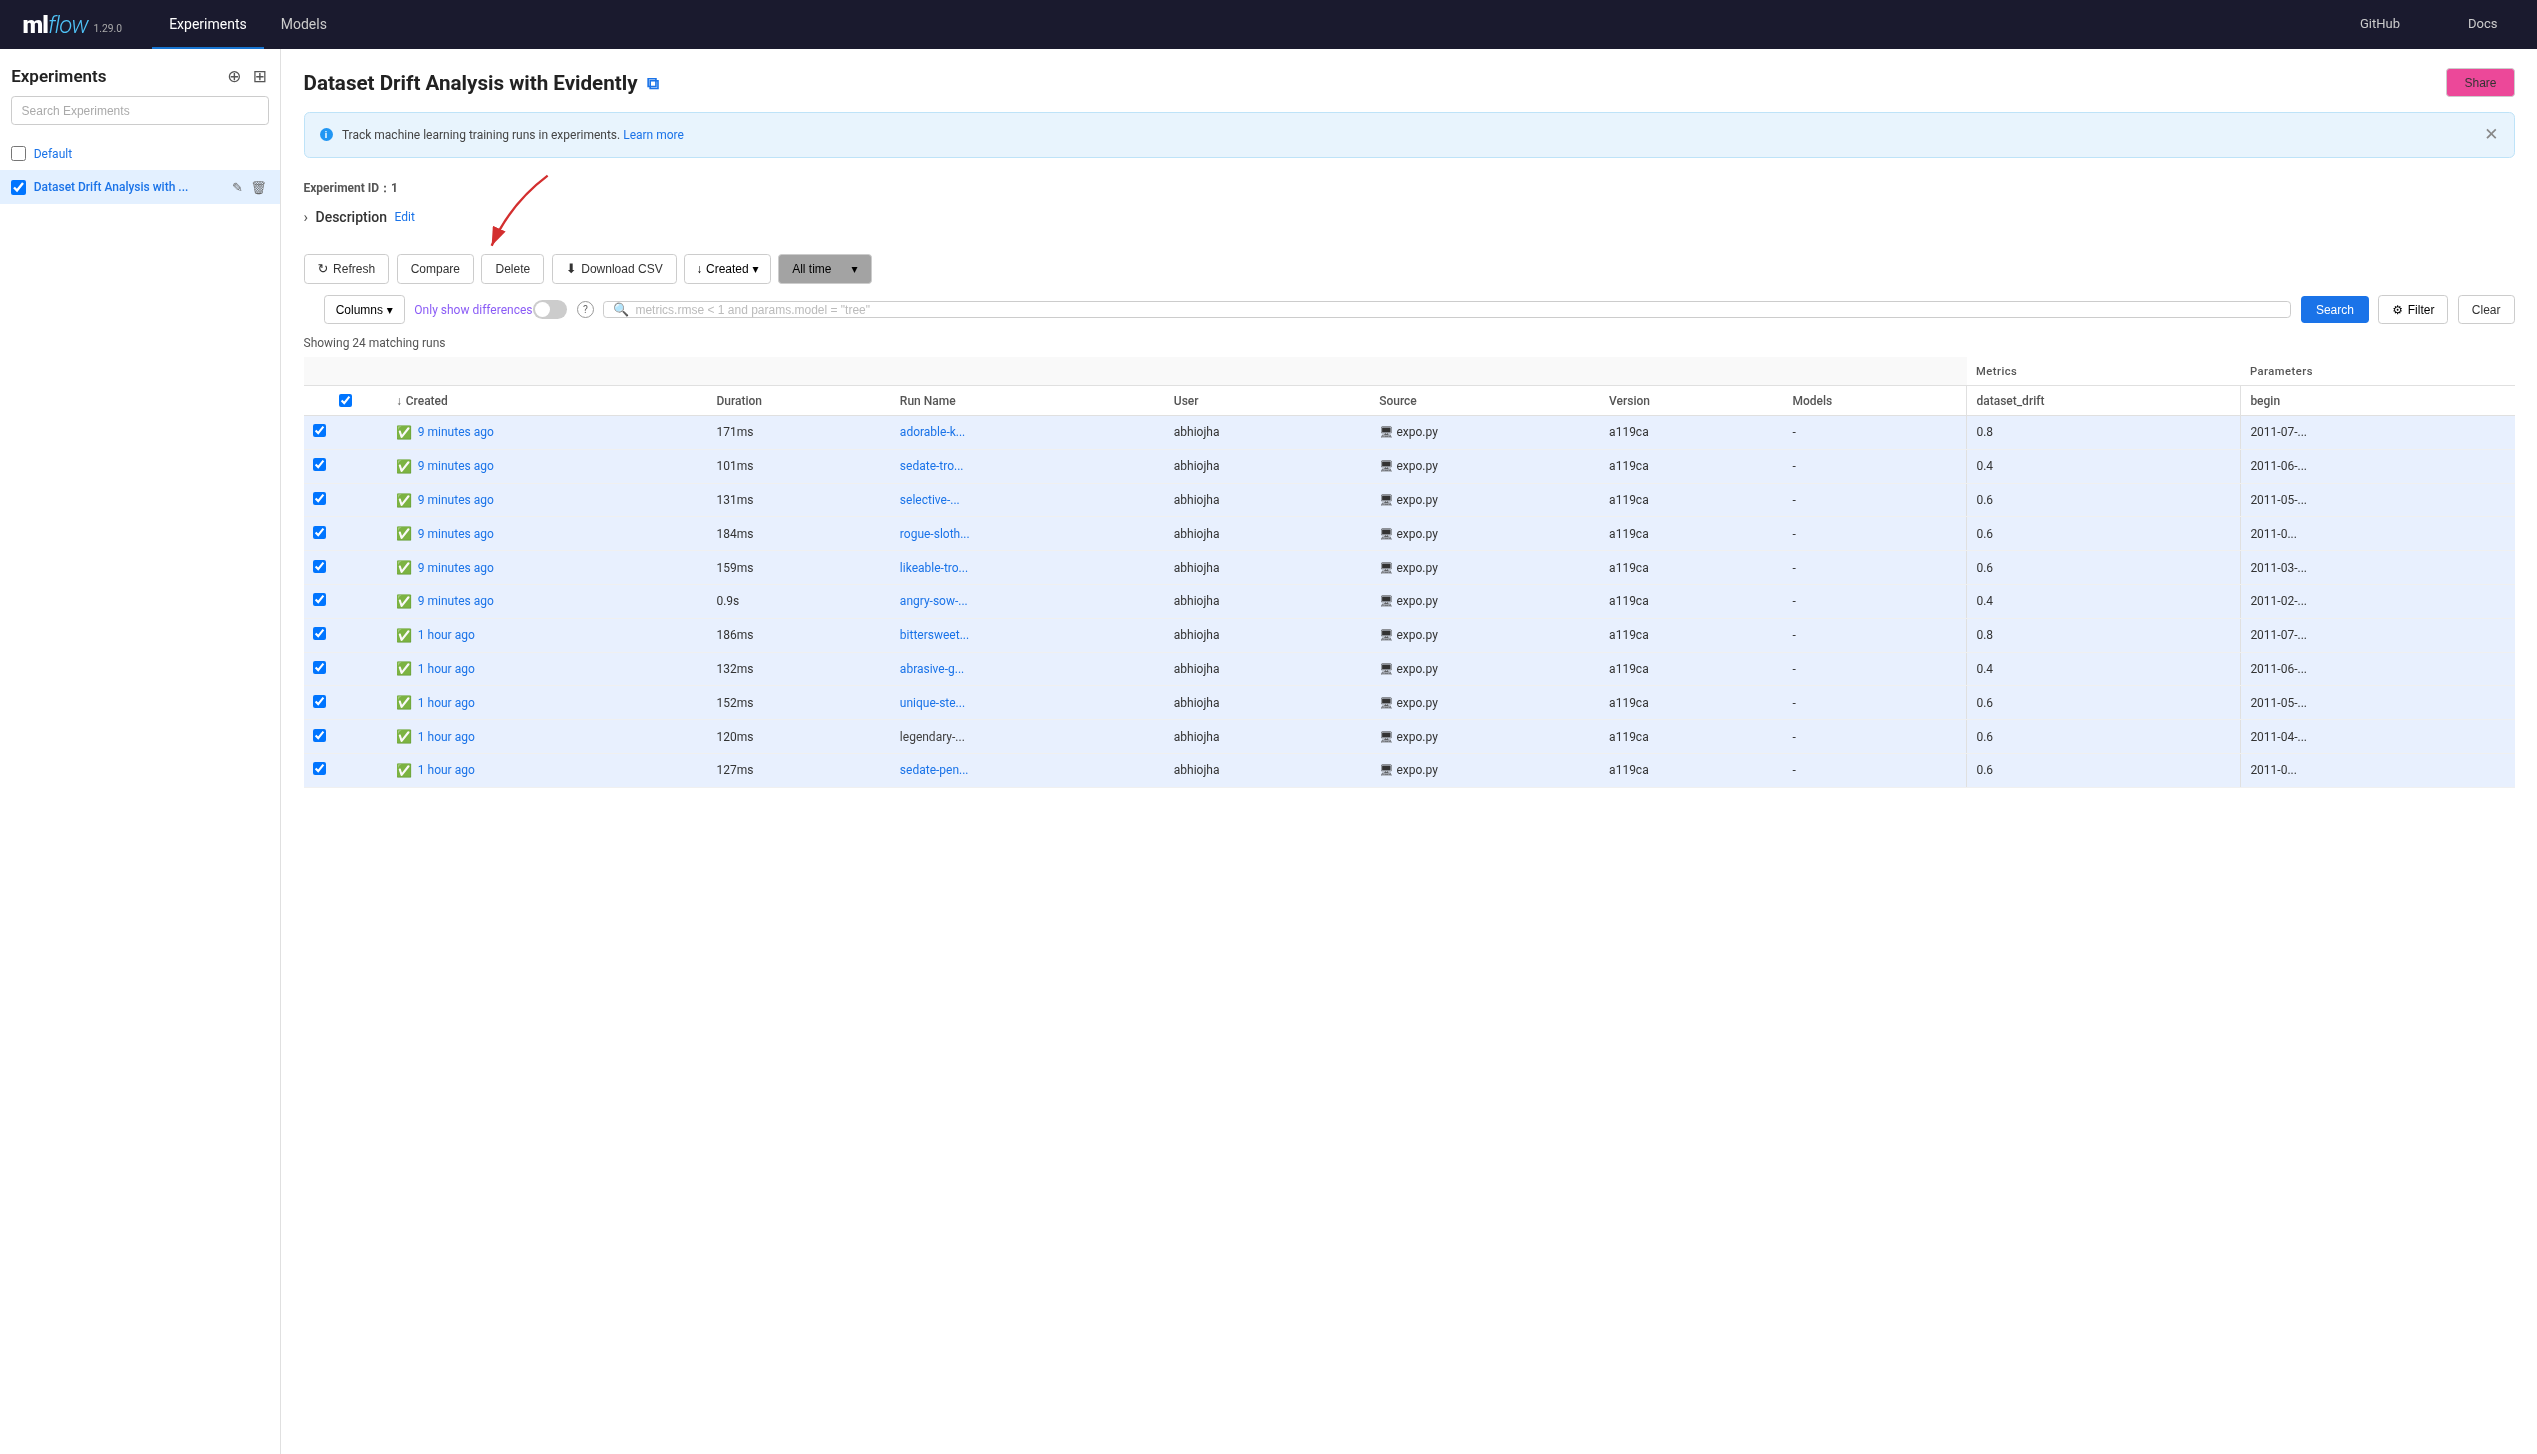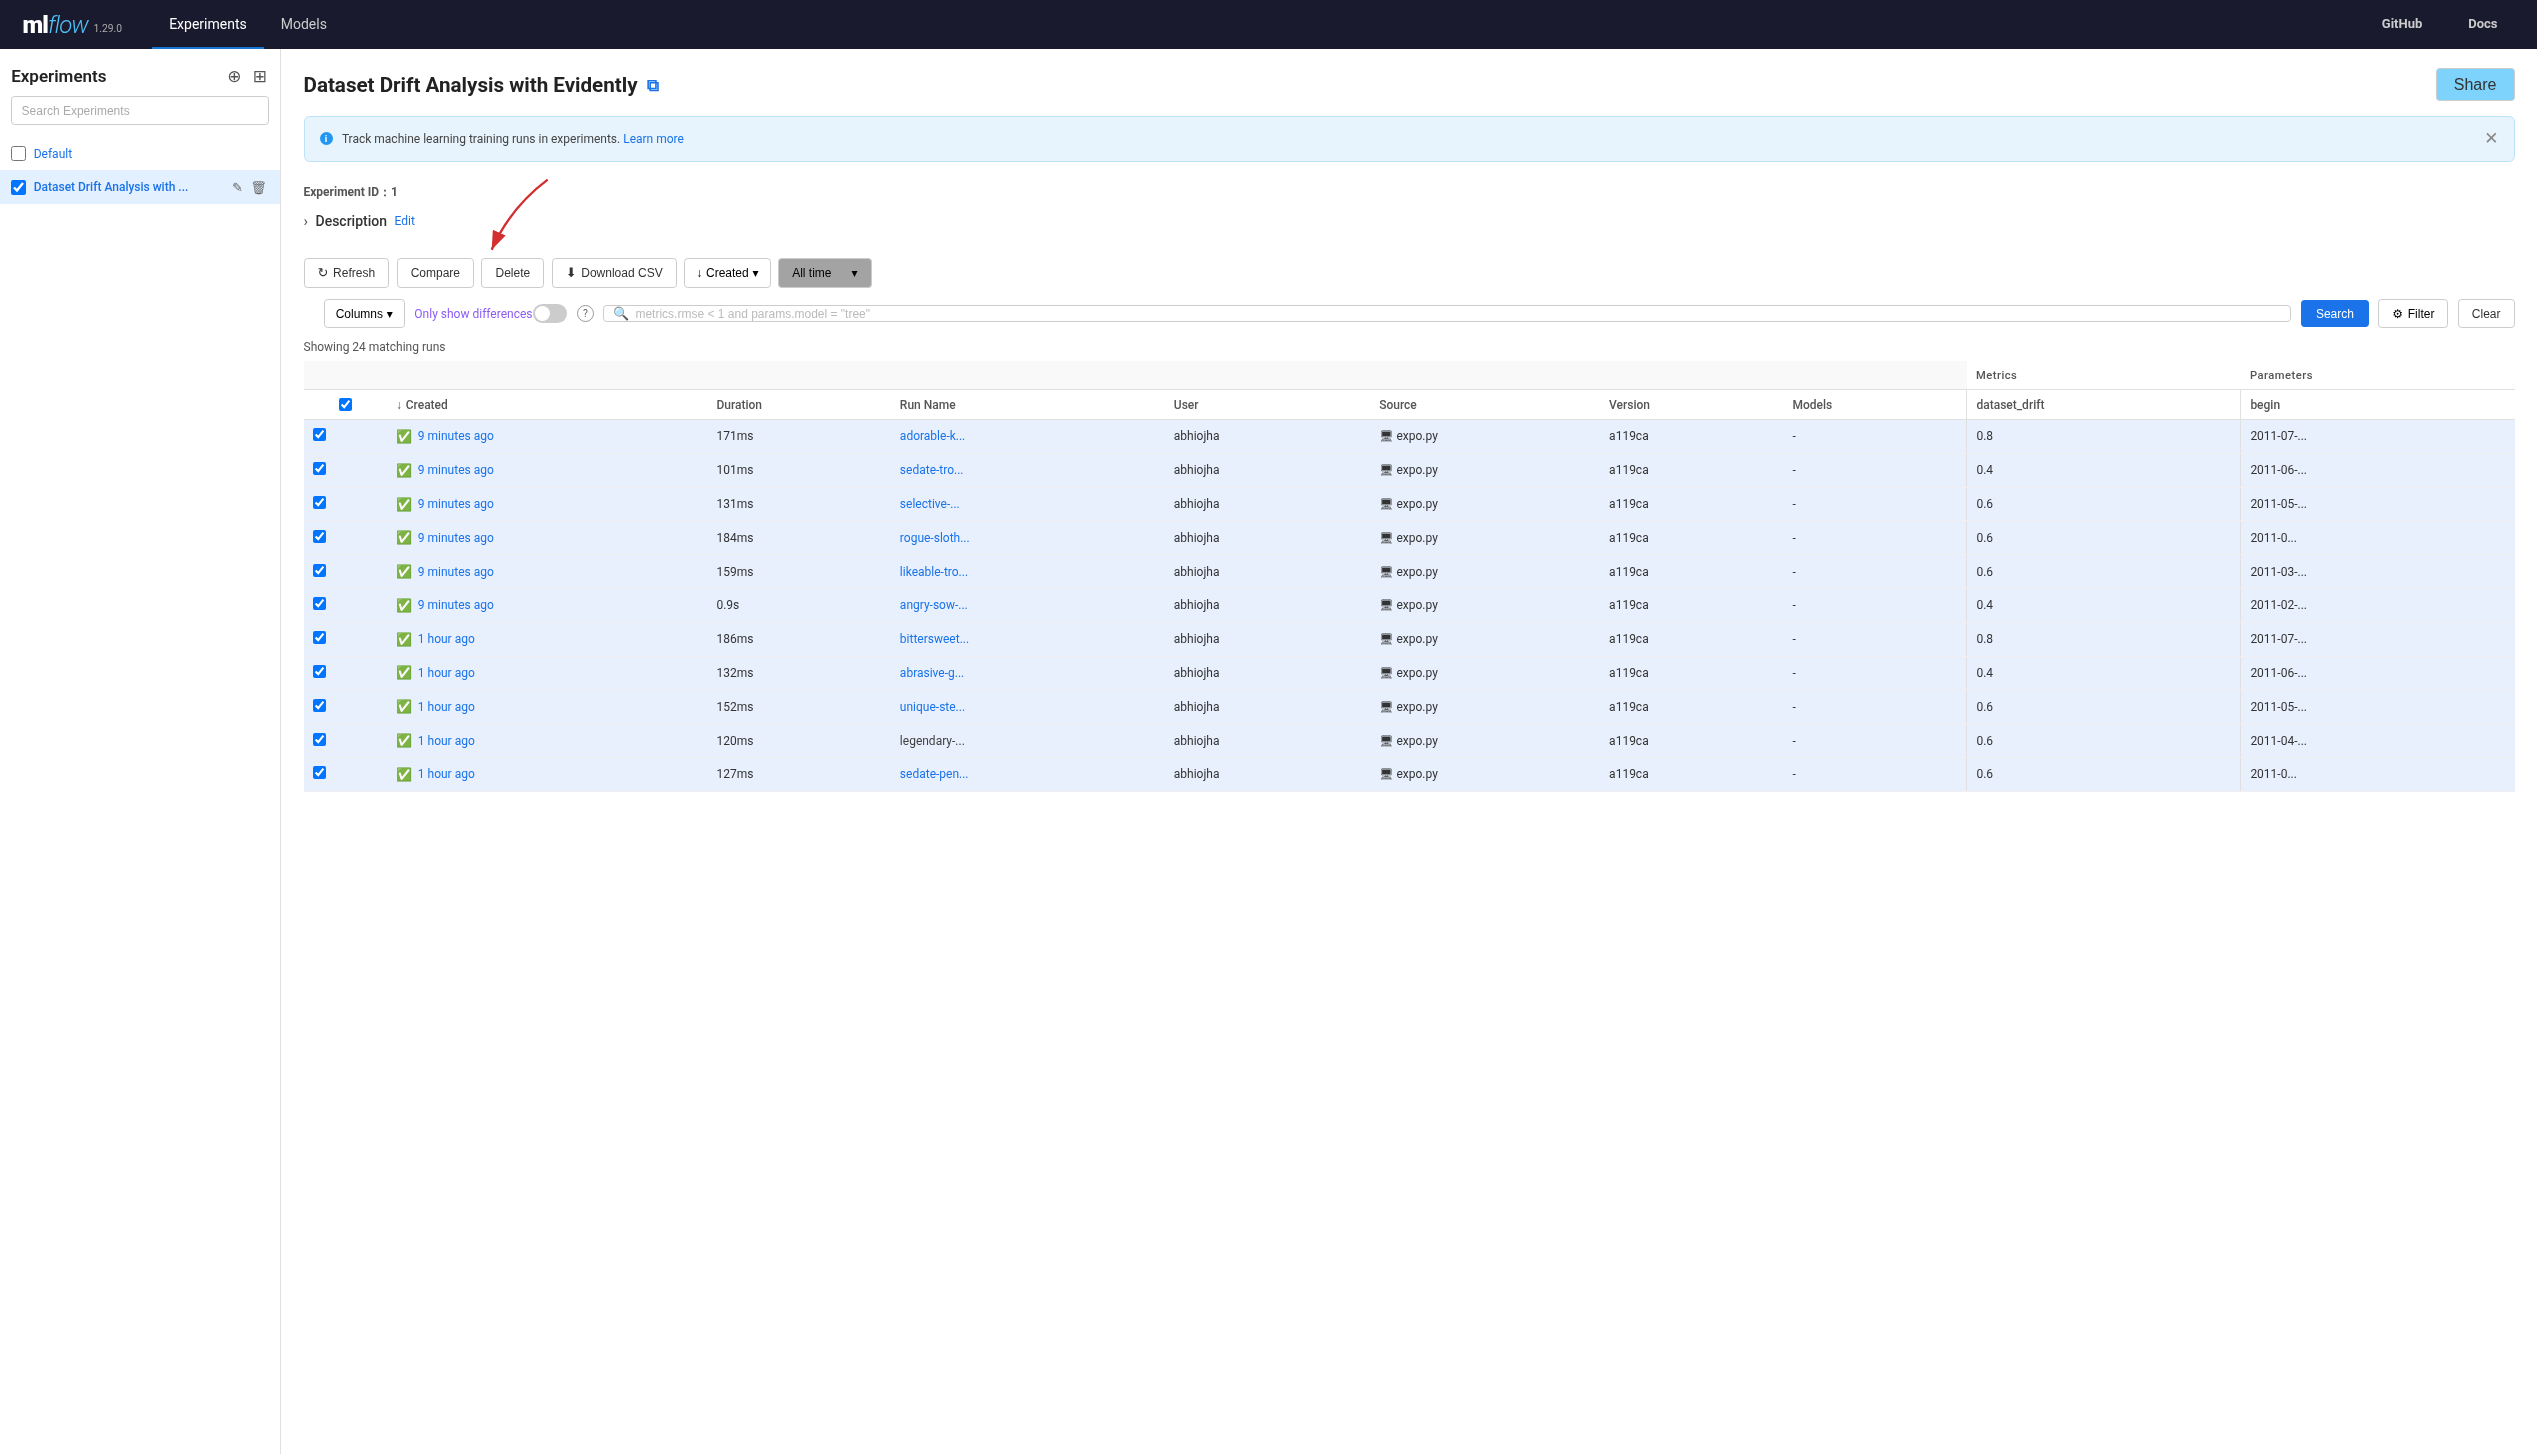--- a/index.html
+++ b/index.html
@@ -7,21 +7,21 @@
 
     
     .navbar { background: #1a1a2e; display: flex; align-items: center; padding: 0 22.5px; height: 49px; flex-shrink: 0; }
     .navbar-brand { display: flex; align-items: center; margin-right: 30px; }
     .brand-ml { font-size: 24px; font-weight: 900; color: #fff; letter-spacing: -0.9px; }
     .brand-flow { font-size: 24px; font-weight: 300; color: #4fc3f7; font-style: italic; letter-spacing: -0.9px; }
     .brand-version { font-size: 10.3px; color: #aaa; margin-left: 5.6px; margin-top: 7.5px; }
     .nav-links { display: flex; gap: 0; }
     .nav-link { color: #ccc; text-decoration: none; padding: 15px 17px; font-size: 14px; cursor: pointer; border-bottom: 2.8px solid transparent; }
     .nav-link.active { color: #fff; border-bottom: 2.8px solid #1976d2; }
-    .nav-right { margin-left: auto; display: flex; gap: 12px; font-weight: bold; }
+    .nav-right { margin-left: auto; display: flex; gap: 34px; }
     .nav-right a { color: #ccc; text-decoration: none; font-size: 13px; }
 
     
     .main-layout { display: flex; flex: 1; overflow: hidden; }
 
     
     .sidebar { width: 281px; border-right: 0.9px solid #e0e0e0; display: flex; flex-direction: column; flex-shrink: 0; overflow: hidden; }
     .sidebar-header { display: flex; align-items: center; justify-content: space-between; padding: 15px 11.2px 7.5px; }
     .sidebar-title { font-size: 17px; font-weight: 600; color: #222; }
     .sidebar-icons { display: flex; gap: 7.5px; }
@@ -37,21 +37,21 @@
     .sidebar-item.active .sidebar-item-label { color: #1a73e8; font-weight: 500; }
     .sidebar-item-actions { display: flex; gap: 3.7px; opacity: 0; }
     .sidebar-item.active .sidebar-item-actions { opacity: 1; }
     .action-icon { background: none; border: none; cursor: pointer; color: #666; font-size: 13px; padding: 1.9px; }
 
     
     .content { flex: 1; overflow-y: auto; padding: 19px 22.5px; background: #fff; }
     .content-header { display: flex; align-items: center; justify-content: space-between; margin-bottom: 15px; }
     .experiment-title { font-size: 20.6px; font-weight: 700; color: #222; display: flex; align-items: center; gap: 9.4px; }
     .copy-icon { color: #1a73e8; font-size: 17px; cursor: pointer; }
-    .share-btn { padding: 6.6px 17px; border: 0.9px solid #ccc; border-radius: 3.7px; background: #7dd3fc; cursor: pointer; font-size: 16px; color: #333; }
+    .share-btn { padding: 6.6px 17px; border: 0.9px solid #ccc; border-radius: 3.7px; background: #ec4899; cursor: pointer; font-size: 12px; color: #333; }
 
     
     .info-banner { background: #e8f4fd; border: 0.9px solid #bee3f8; border-radius: 5.6px; padding: 11.2px 15px; margin-bottom: 22px; display: flex; align-items: center; justify-content: space-between; }
     .info-banner-left { display: flex; align-items: center; gap: 9.4px; }
     .info-dot { width: 13px; height: 13px; background: #2196f3; border-radius: 50%; flex-shrink: 0; display: flex; align-items: center; justify-content: center; }
     .info-dot::after { content: 'i'; color: #fff; font-size: 9.4px; font-weight: bold; }
     .info-text { font-size: 12px; color: #444; }
     .info-link { color: #1a73e8; text-decoration: none; }
     .info-close { background: none; border: none; cursor: pointer; color: #888; font-size: 17px; }
 

